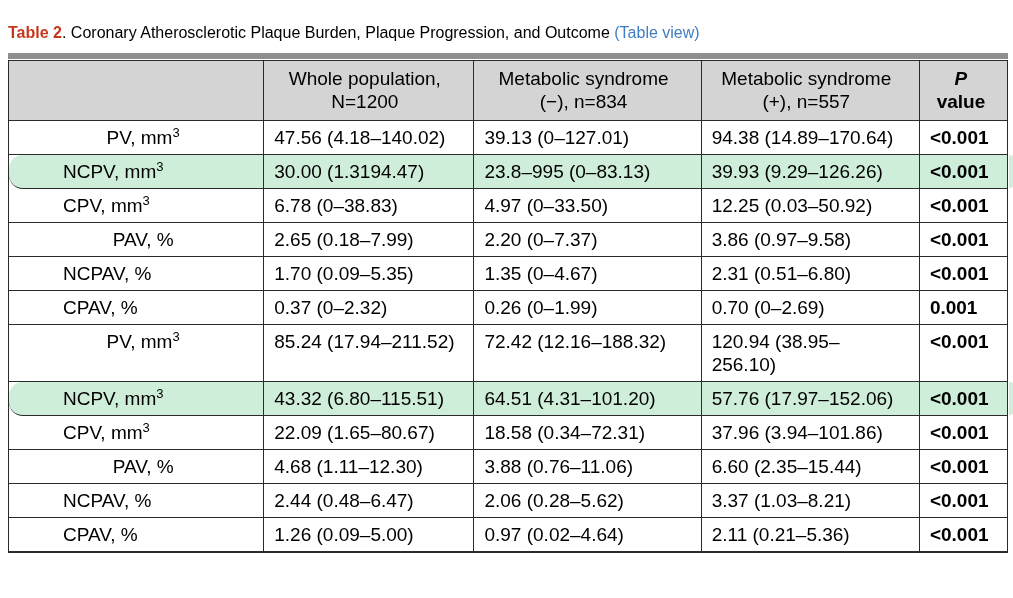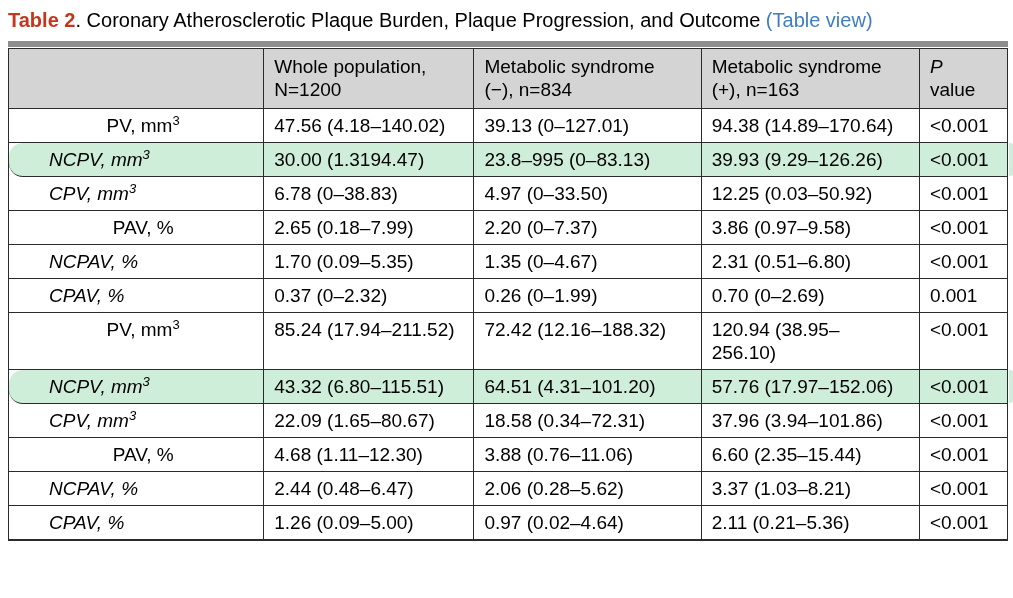--- a/index.html
+++ b/index.html
@@ -4,23 +4,23 @@
 <style>
   html, body {
     margin: 0;
     padding: 0;
     background: #ffffff;
     font-family: "Liberation Sans", sans-serif;
     color: #000000;
     width: 1013px;
   }
   .caption {
-    font-size: 20px;
+    font-size: 16px;
     line-height: 25px;
-    padding: 8px 6px 8px 8px;
+    padding: 20px 6px 8px 8px;
     white-space: nowrap;
   }
   .caption .tlabel {
     color: var(--title_red, #c5371d);
     font-weight: bold;
   }
   .caption .tsep { color: #000; }
   .caption .tlink {
     color: var(--link_blue, #3e7ec1);
     cursor: pointer;
@@ -49,26 +49,27 @@
     text-align: left;
     font-weight: normal;
     overflow: visible;
     word-wrap: normal;
   }
   th {
     background: var(--header_gray, #d4d4d4);
     border-top: 1px solid #2b2b2b;
     padding-top: 6px;
     padding-bottom: 7px;
-  }
-  th:last-child, td:last-child { border-right: none; padding-right: 15px; }
+    text-align: center;
+  }
+  th:last-child, td:last-child { border-right: none; padding-right: 15px; font-weight: bold; }
   th i { font-style: italic; }
   td.section { padding-left: 10px; }
   tr.ind1 td.label { padding-left: 32px; text-align: center; }
-  tr.ind2 td.label { padding-left: 40px; font-style: italic; }
+  tr.ind2 td.label { padding-left: 54px; }
   sup { font-size: 13px; line-height: 0; }
   tr.hl td { background: var(--highlight_green, #cfeeda); }
   tr.hl td:first-child {
     border-top-left-radius: 14px;
     border-bottom-left-radius: 14px;
   }
   tr.hl td:last-child { position: relative; }
   tr.hl td:last-child::after {
     content: "";
     position: absolute;
@@ -95,21 +96,21 @@
         <col style="width:210px">
         <col style="width:227px">
         <col style="width:218px">
         <col style="width:87px">
     </colgroup>
     <thead>
       <tr>
         <th></th>
         <th>Whole population, N=1200</th>
         <th>Metabolic syndrome (−), n=834</th>
-        <th>Metabolic syndrome (+), n=163</th>
+        <th>Metabolic syndrome (+), n=557</th>
         <th><i>P</i> <span>value</span></th>
       </tr>
     </thead>
     <tbody>
         <tr class="ind1">
     <td class="label"><span>PV, mm</span><sup>3</sup></td>
     <td class="val">47.56 (4.18–140.02)</td>
     <td class="val">39.13 (0–127.01)</td>
     <td class="val">94.38 (14.89–170.64)</td>
     <td class="val">&lt;0.001</td>

